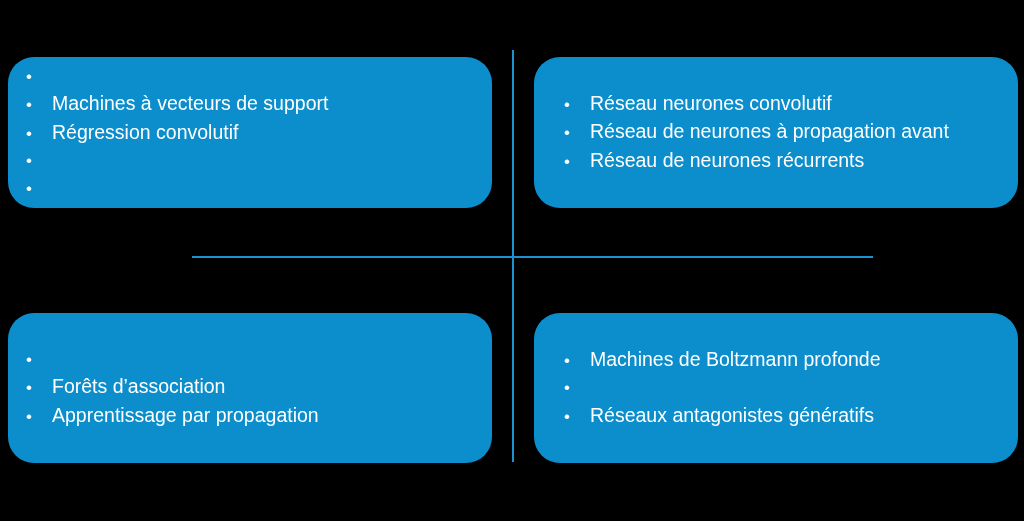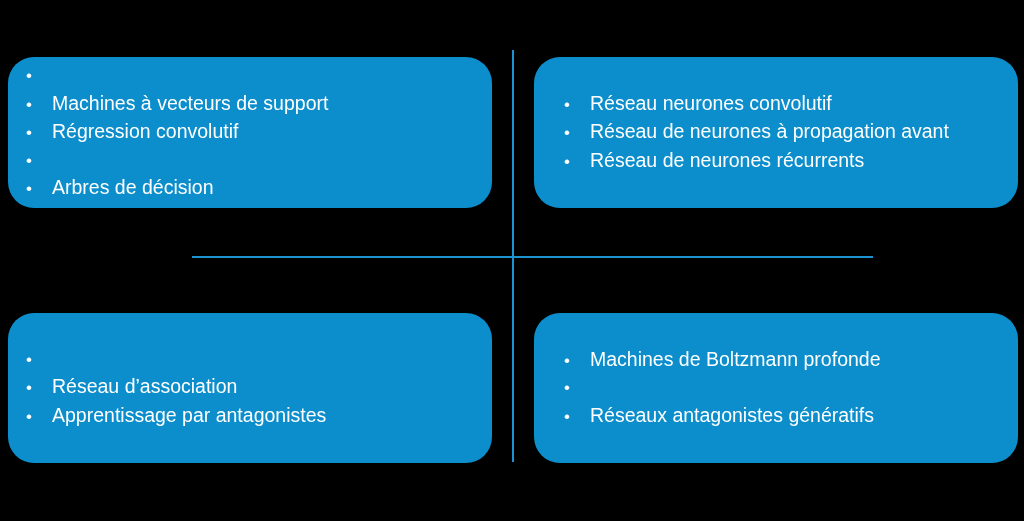--- a/index.html
+++ b/index.html
@@ -107,21 +107,20 @@
         </li>
         <li class="bullet-item">
           <span class="bullet-dot">•</span>
           <span class="bullet-text">Régression convolutif</span>
         </li>
         <li class="bullet-item">
           <span class="bullet-dot">•</span>
         </li>
         <li class="bullet-item">
           <span class="bullet-dot">•</span>
-          <span class="bullet-text">Arbres de décision</span>
         </li>
       </ul>
   </div>
 
   <div class="card card-tr">
     <ul class="bullet-list">
         <li class="bullet-item">
           <span class="bullet-dot">•</span>
           <span class="bullet-text">Réseau neurones convolutif</span>
         </li>
@@ -136,25 +135,25 @@
       </ul>
   </div>
 
   <div class="card card-bl">
     <ul class="bullet-list">
         <li class="bullet-item">
           <span class="bullet-dot">•</span>
         </li>
         <li class="bullet-item">
           <span class="bullet-dot">•</span>
-          <span class="bullet-text">Réseau d’association</span>
+          <span class="bullet-text">Forêts d’association</span>
         </li>
         <li class="bullet-item">
           <span class="bullet-dot">•</span>
-          <span class="bullet-text">Apprentissage par antagonistes</span>
+          <span class="bullet-text">Apprentissage par propagation</span>
         </li>
       </ul>
   </div>
 
   <div class="card card-br">
     <ul class="bullet-list">
         <li class="bullet-item">
           <span class="bullet-dot">•</span>
           <span class="bullet-text">Machines de Boltzmann profonde</span>
         </li>

